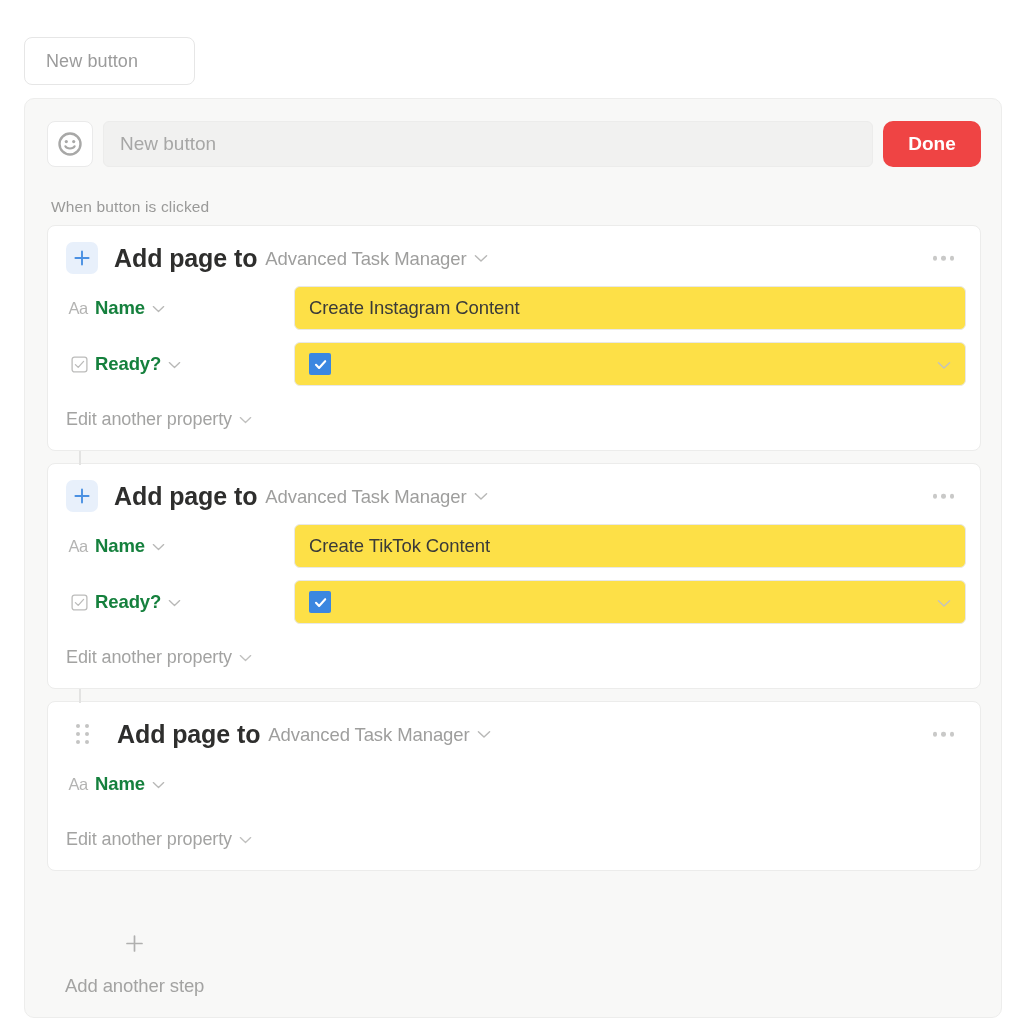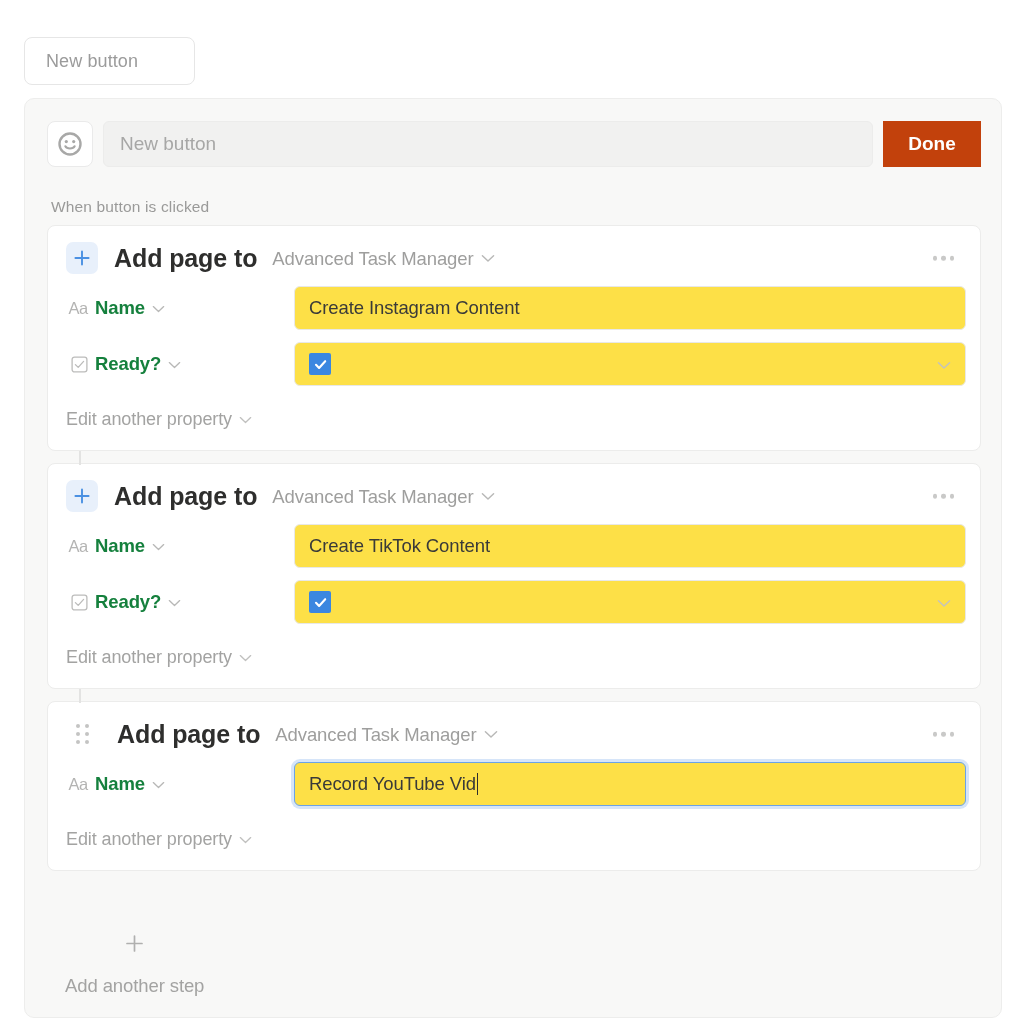--- a/index.html
+++ b/index.html
@@ -87,22 +87,22 @@
     font-size: 19px;
     color: #a7a7a6;
     cursor: text;
     min-width: 0;
   }
 
   .done-button {
     flex: 0 0 auto;
     width: 98px;
     height: 46px;
-    border-radius: 0;
-    background: #c2410c;
+    border-radius: 10px;
+    background: #ef4444;
     color: #ffffff;
     font-size: 19px;
     font-weight: 700;
     display: flex;
     align-items: center;
     justify-content: center;
     border: none;
     cursor: pointer;
     font-family: "Liberation Sans", sans-serif;
     text-align: center;
@@ -189,21 +189,21 @@
   .card-title {
     font-size: 25px;
     font-weight: 700;
     color: #2e2e2d;
     letter-spacing: -0.1px;
   }
 
   .card-target {
     font-size: 18.5px;
     color: #9e9e9d;
-    margin-left: 15px;
+    margin-left: 8px;
     letter-spacing: -0.1px;
     cursor: pointer;
   }
 
   .chev {
     display: inline-block;
     margin-left: 7px;
     vertical-align: 2px;
   }
 
@@ -532,24 +532,20 @@
             <div class="prop-row">
               <span class="prop-label">
                 <span class="prop-type-icon">
                   <span class="aa">Aa</span>
                 </span>
                 <span class="prop-name">Name</span>
                 <span class="chev"><svg width="13" height="8.06" viewBox="0 0 14 9">
                     <path d="M1.2 1.8 L7 7.2 L12.8 1.8" fill="none" stroke="#b8b8b7" stroke-width="1.5" stroke-linecap="round" stroke-linejoin="round"></path>
                   </svg></span>
               </span>
-              <span class="prop-value focused">
-                <span>Record YouTube Vid</span>
-                <span class="caret"></span>
-              </span>
             </div>
             <div class="edit-another">
               <span>Edit another property</span>
               <span class="chev"><svg width="13" height="8.06" viewBox="0 0 14 9">
                   <path d="M1.2 1.8 L7 7.2 L12.8 1.8" fill="none" stroke="#c0c0bf" stroke-width="1.5" stroke-linecap="round" stroke-linejoin="round"></path>
                 </svg></span>
             </div>
           </div>
         </div>
       </div>

